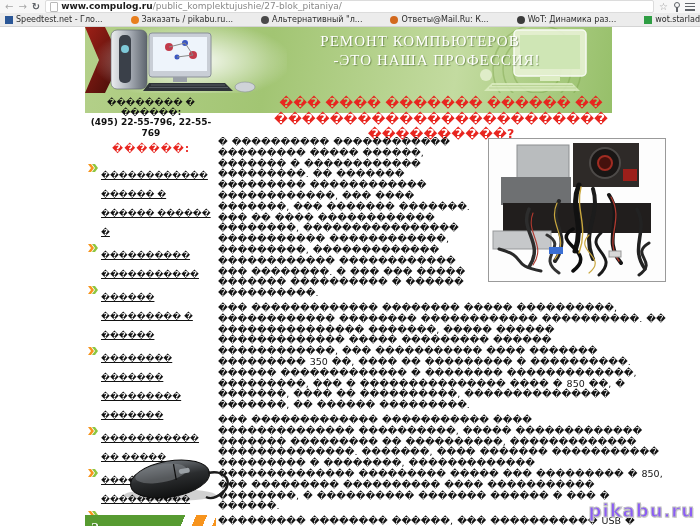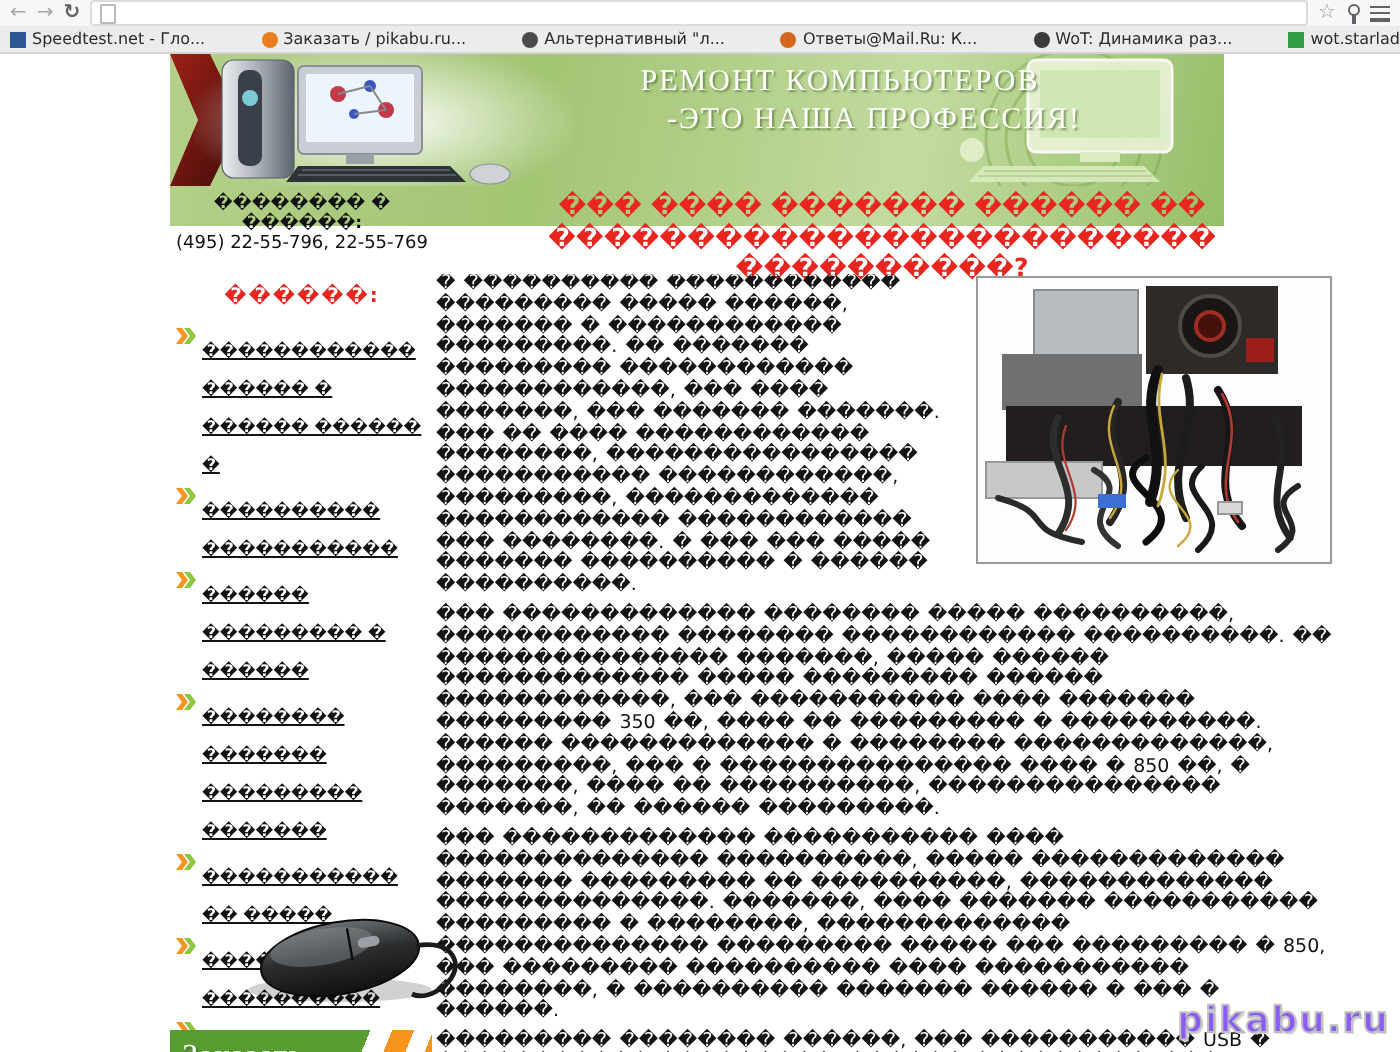--- a/index.html
+++ b/index.html
@@ -36,21 +36,21 @@
           background:linear-gradient(100deg,#b4d08a 0%,#a2c573 35%,#c3dba0 70%,#96bf69 100%);}
   .banner svg{position:absolute;top:0;}
   .banner-text{position:absolute;left:195px;top:5px;width:280px;text-align:center;color:#fff;
                font-family:"Liberation Serif",serif;font-size:15px;line-height:19px;letter-spacing:1px;
                text-shadow:1px 1px 1px rgba(60,90,30,.55);}
   .banner-text .l2{margin-left:34px;}
 
   
   .contact{position:absolute;left:86px;top:97px;width:130px;text-align:center;color:#111;}
   .contact .lbl{font-size:8.5px;font-weight:bold;line-height:10px;}
-  .contact .ph{font-size:9px;font-weight:normal;line-height:11px;}
+  .contact .ph{font-size:9px;font-weight:bold;line-height:11px;}
   .red-header{position:absolute;left:216px;top:95px;width:450px;text-align:center;color:#e8251f;
               font-weight:bold;font-size:12.5px;line-height:15.5px;}
 
   
   .sidebar{position:absolute;left:88px;top:143px;width:126px;}
   .sb-title{color:#e8251f;font-weight:bold;font-size:10px;text-align:center;margin-bottom:9px;letter-spacing:1px;}
   .sb-item{position:relative;padding-left:13px;margin-bottom:4px;}
   .sb-item .txt{font-size:8px;font-weight:bold;line-height:10.5px;color:#121212;text-decoration:underline;cursor:pointer;}
   .sb-bullet{position:absolute;left:0;top:1px;}
 
@@ -73,20 +73,21 @@
 </style>
 </head>
 <body>
 
 <div class="toolbar">
   <span class="nav-ic">←</span>
   <span class="nav-ic">→</span>
   <span class="reload-ic">↻</span>
   <div class="addressbar">
     <span class="page-ic"></span>
+    <span class="url"><b class="dom">www.compulog.ru</b><span class="path">/public_komplektujushie/27-blok_pitaniya/</span></span>
   </div>
   <span class="star-ic">☆</span>
   <span class="key-ic"></span>
   <span class="menu-ic">
       <i></i>
       <i></i>
       <i></i>
     </span>
 </div>
 

